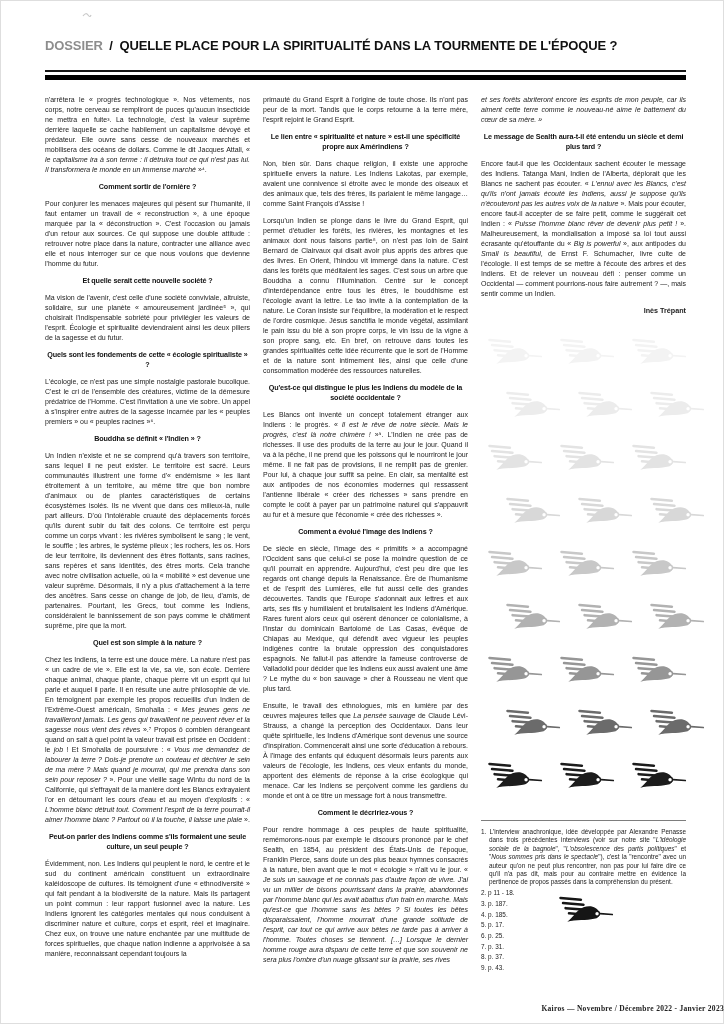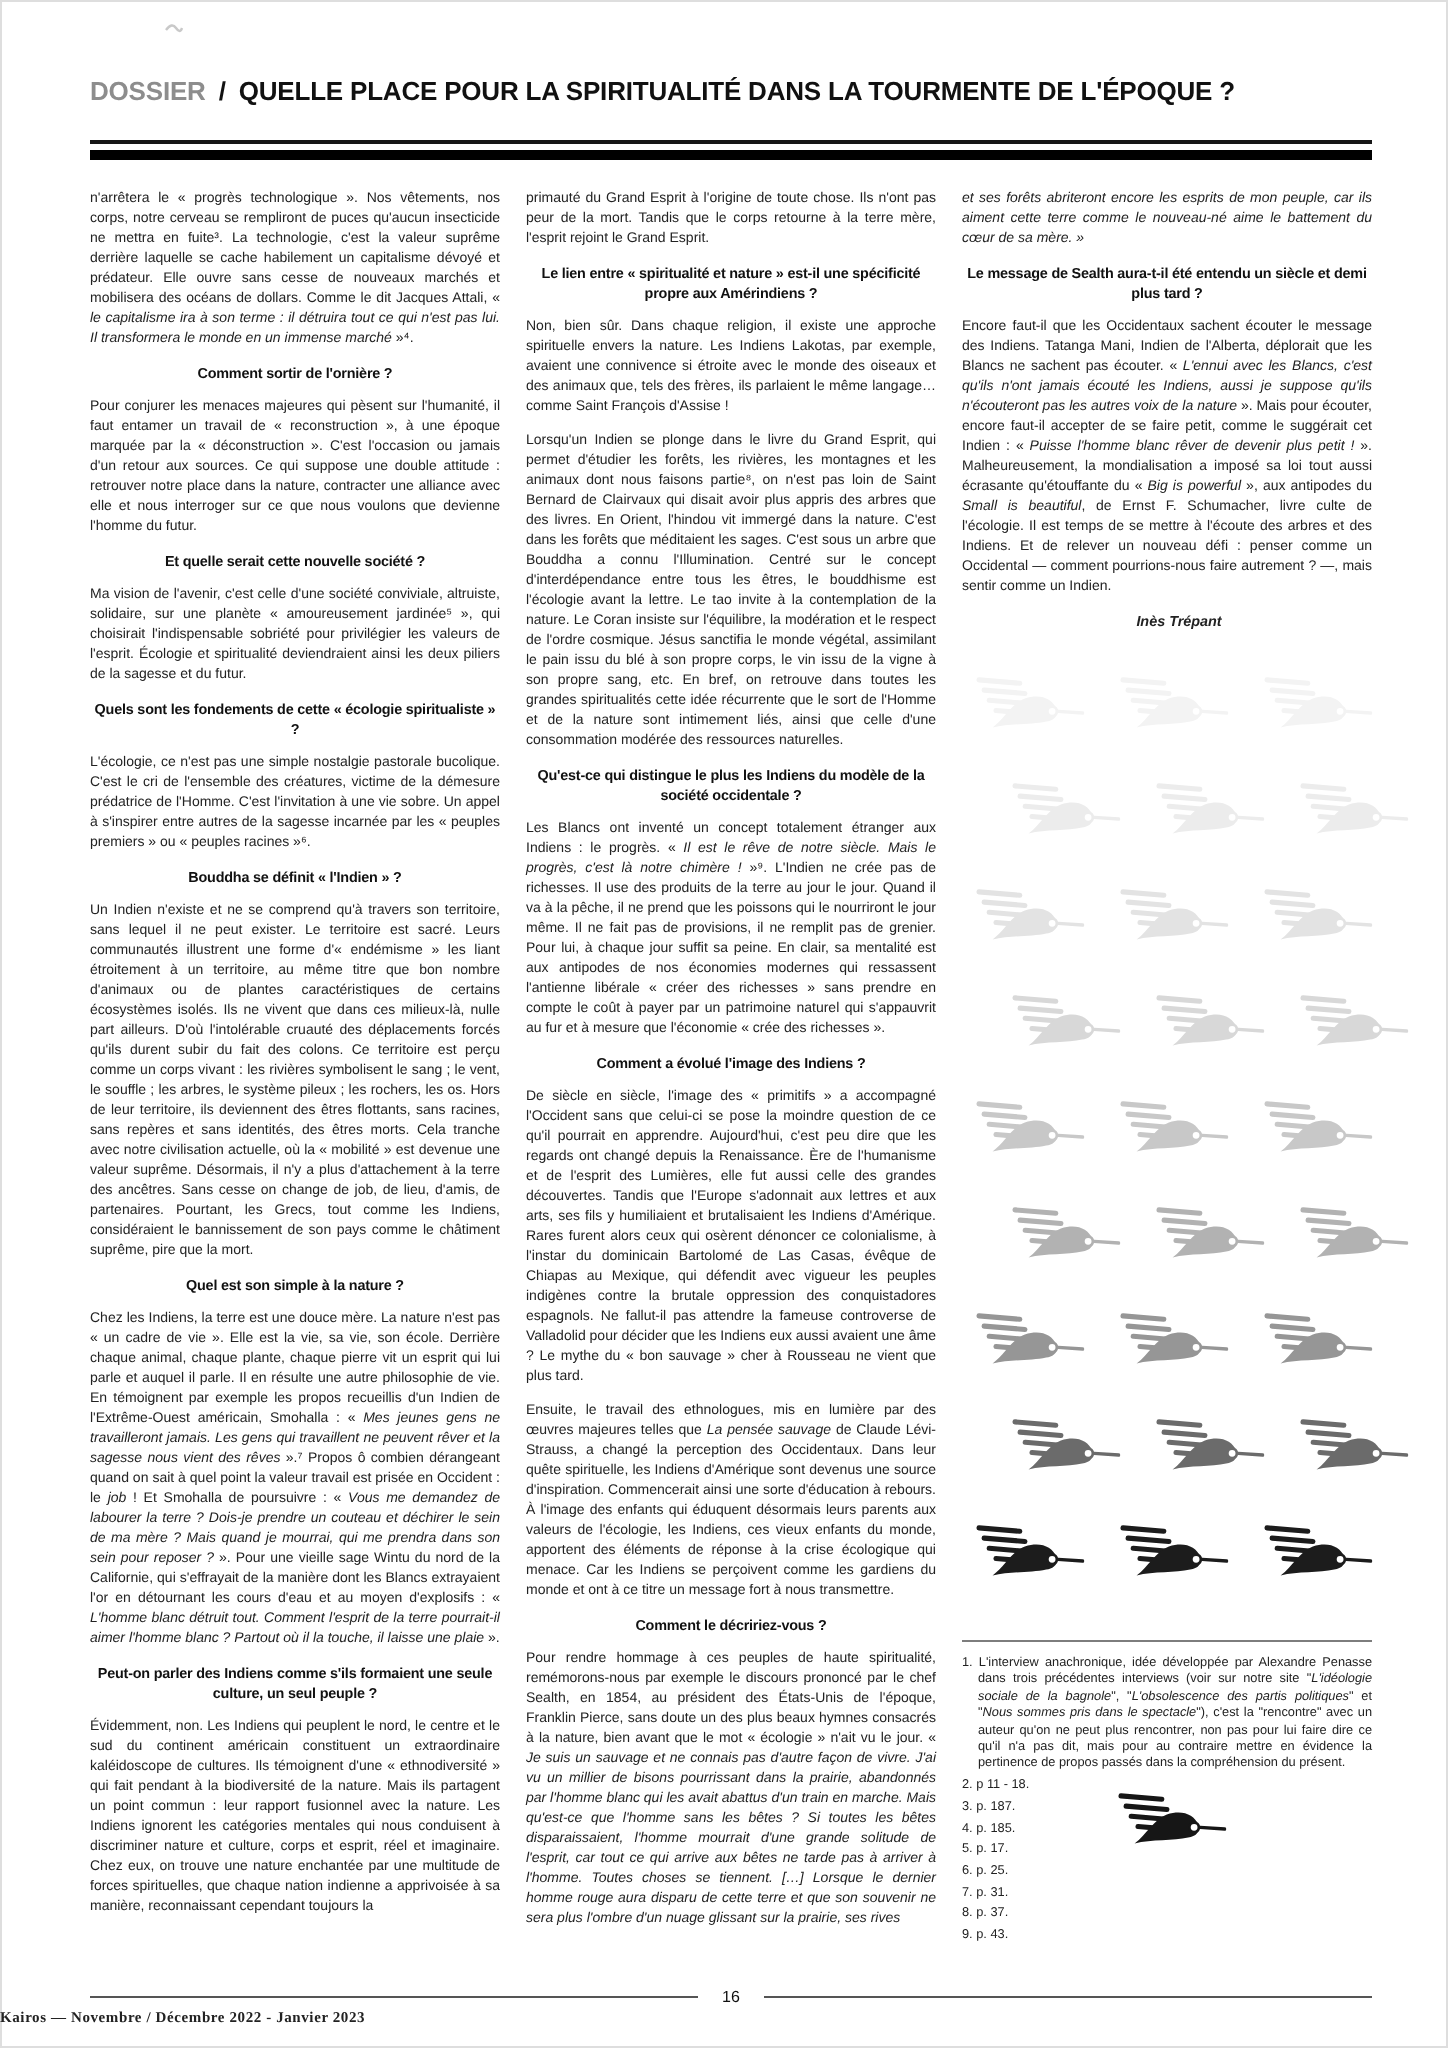--- a/index.html
+++ b/index.html
@@ -19,40 +19,40 @@
   .thick-rule{height:5px;background:#000;margin-top:3px;}
 
   
   .col{position:absolute;top:95px;width:205px;font-size:7px;line-height:10px;
        text-align:justify;color:#222;}
   #col0{left:45px;} #col1{left:263px;} #col2{left:481px;}
   .col p{margin:0 0 7px 0;}
   .q{font-weight:700;font-size:7.2px;letter-spacing:-0.1px;margin:0 0 7px 0;
      text-align:center;color:#111;}
   .it{font-style:italic;}
-  .sig{font-weight:700;font-size:7.2px;padding-left:12px;margin-top:2px;text-align:center;font-style:italic;}
+  .sig{font-weight:700;font-size:7.2px;padding-left:12px;margin-top:2px;text-align:right;}
 
   
   .birds{position:absolute;left:481px;top:334px;width:206px;height:478px;}
   .bird-row{position:absolute;display:flex;gap:12px;}
   svg.bird{width:60px;height:34px;display:block;}
   .single-bird{position:absolute;}
 
   
   .fn-rule{position:absolute;left:481px;top:820px;width:205px;border-top:1.2px solid #7d7d7d;}
   .footnotes{position:absolute;left:481px;top:828px;width:205px;font-size:6.4px;
              line-height:8.4px;color:#222;}
   .fn{padding-left:8px;text-indent:-8px;margin-bottom:2.3px;text-align:justify;}
 
   
   .footer-pageline{position:absolute;left:45px;top:994px;width:641px;display:flex;
                    align-items:center;gap:12px;}
   .footer-pageline .line{flex:1;border-top:1px solid #555;height:0;}
   .page-num{font-size:8px;color:#111;}
-  .journal{position:absolute;left:0;top:1004px;width:724px;text-align:left;
+  .journal{position:absolute;left:0;top:1004px;width:724px;text-align:right;
            font-family:"Liberation Serif", serif;font-weight:700;font-size:7.5px;
            letter-spacing:0.3px;color:#222;}
 </style>
 </head>
 <body>
 
 <div class="page">
 
   <svg width="0" height="0" style="position:absolute" aria-hidden="true">
     <defs>
@@ -228,25 +228,20 @@
       <div class="fn"><span>2. </span><span>p 11 - 18.</span></div>
       <div class="fn"><span>3. </span><span>p. 187.</span></div>
       <div class="fn"><span>4. </span><span>p. 185.</span></div>
       <div class="fn"><span>5. </span><span>p. 17.</span></div>
       <div class="fn"><span>6. </span><span>p. 25.</span></div>
       <div class="fn"><span>7. </span><span>p. 31.</span></div>
       <div class="fn"><span>8. </span><span>p. 37.</span></div>
       <div class="fn"><span>9. </span><span>p. 43.</span></div>
     </div>
 
-  <div class="footer-pageline">
-    <div class="line"></div>
-    <div class="page-num">16</div>
-    <div class="line"></div>
-  </div>
   <div class="journal">Kairos — Novembre / Décembre 2022 - Janvier 2023</div>
 
 <div class="single-bird" style="left: 556px; top: 892px; color: rgb(22, 22, 22);">
       <svg class="bird" viewBox="0 0 64 40">
         <use href="#bird-shape"></use>
       </svg>
     </div>
   </div>
 
 </body></html>

